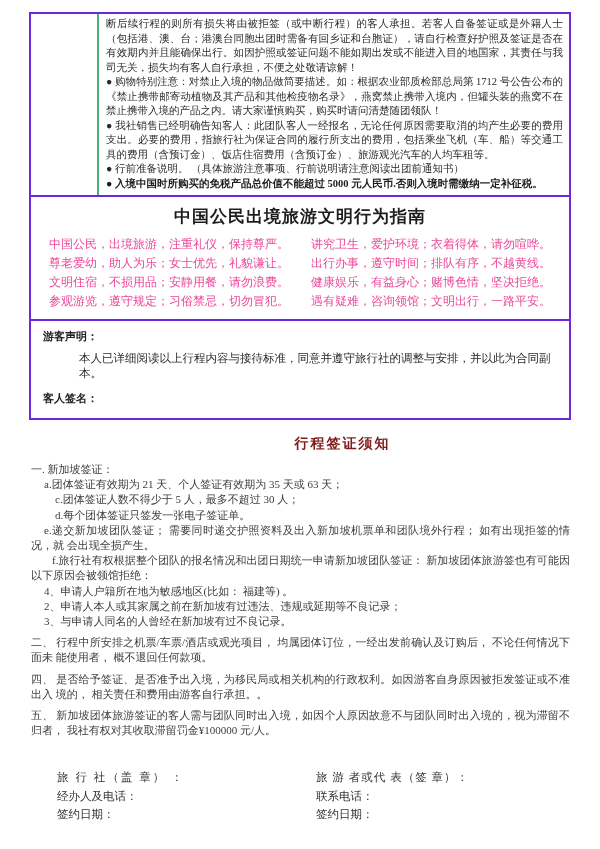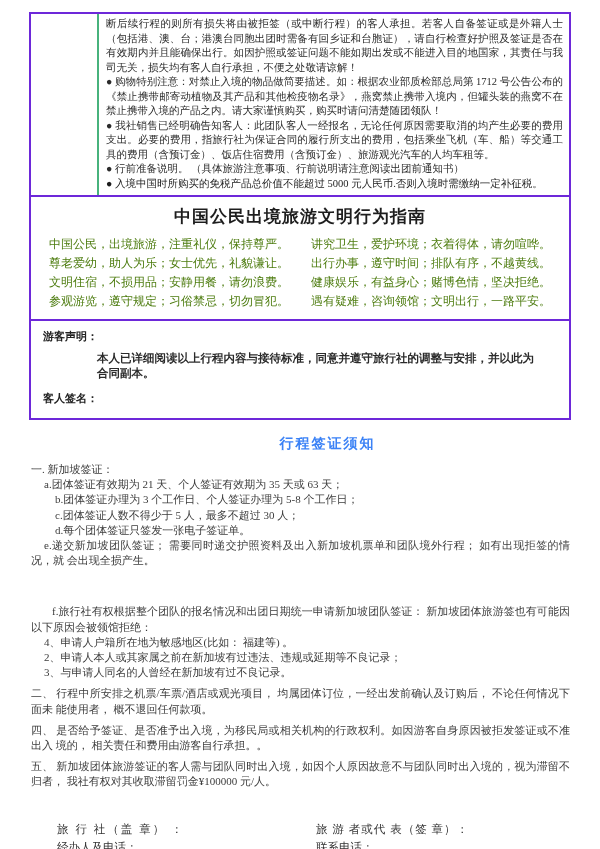--- a/index.html
+++ b/index.html
@@ -16,41 +16,41 @@
   
   .gbox {
     margin-left:29px; margin-right:29px;
     border:2px solid #6d28d9;
     background:#fff;
   }
   .box1 { margin-top:12px; display:flex; min-height:176px; }
   .box1-left { width:68px; border-right:2px solid #47b27c; flex:0 0 68px; }
   .box1-right { flex:1; padding:3px 6px 4px 7px; font-size:10.5px; line-height:14.5px; color:#2b2b2b; }
   .box1-right p { text-align:justify; }
-  .box1-right p.boldnote { font-weight:normal; color:#1c1c1c; }
+  .box1-right p.boldnote { font-weight:bold; color:#1c1c1c; }
 
   .box2 { margin-top:-2px; padding:6px 20px 8px; }
   .guide-title { text-align:center; font-weight:bold; font-size:17px; color:#1d1d1d; margin:2px 0 7px; letter-spacing:1px; }
-  .guide-row { display:flex; justify-content:center; gap:22px; font-size:12px; line-height:19px; color:#4d7c0f; white-space:nowrap; }
+  .guide-row { display:flex; justify-content:center; gap:22px; font-size:12px; line-height:19px; color:#ec4899; white-space:nowrap; }
 
   .box3 { margin-top:-2px; padding:8px 12px 12px 12px; font-size:11px; color:#2b2b2b; }
   .decl-label { font-weight:bold; font-size:11px; color:#222; }
-  .decl-body { padding-left:36px; margin:7px 18px 10px; font-size:11.5px;font-weight:bold; }
+  .decl-body { padding-left:36px; margin:7px 0 10px; font-size:11.5px; }
   .decl-sign { font-weight:bold; font-size:11px; color:#222; }
 
   
   .visa { margin:14px 30px 0 31px; }
   .visa-title-wrap { text-align:center; margin-bottom:9px; }
-  .visa-title { display:inline-block; position:relative; left:27px; color:#3b82f6; font-weight:bold; font-size:14px; letter-spacing:2px; }
+  .visa-title { display:inline-block; position:relative; left:42px; color:#7f1d1d; font-weight:bold; font-size:14px; letter-spacing:2px; }
   .visa-item { font-size:11px; line-height:15.2px; color:#3c3c3c; text-align:justify; }
   .ind0 { padding-left:0; }
   .ind1 { padding-left:13px; }
   .ind2 { padding-left:24px; }
   .hang1 { padding-left:0; text-indent:13px; }
-  .hang2 { padding-left:0; text-indent:21px;margin-top:36px; }
+  .hang2 { padding-left:0; text-indent:21px; }
   .gap-top { margin-top:6px; }
 
   
   .sig { display:flex; margin:30px 30px 0 30px;justify-content:center; }
   .sig-col { display:flex; flex-direction:column; font-size:11.5px; color:#333; }
   .sig-col div { line-height:18.5px; }
   .sig-left { width:258px; padding-left:27px; }
   .sig-left .seal-line { letter-spacing:2px; }
   .sig-right { flex:1; padding-left:28px; }
   .sig-right .seal-line { letter-spacing:1px; }
@@ -96,21 +96,20 @@
     <div class="decl-body">本人已详细阅读以上行程内容与接待标准，同意并遵守旅行社的调整与安排，并以此为合同副本。</div>
     <div class="decl-sign">客人签名：</div>
   </div>
 
   <div class="visa">
     <div class="visa-title-wrap">
       <span class="visa-title">行程签证须知</span>
     </div>
     <div class="visa-item ind0">一. 新加坡签证：</div>
     <div class="visa-item ind1">a.团体签证有效期为 21 天、个人签证有效期为 35 天或 63 天；</div>
-    <div class="visa-item ind2">b.团体签证办理为 3 个工作日、个人签证办理为 5-8 个工作日；</div>
     <div class="visa-item ind2">c.团体签证人数不得少于 5 人，最多不超过 30 人；</div>
     <div class="visa-item ind2">d.每个团体签证只签发一张电子签证单。</div>
     <div class="visa-item hang1">e.递交新加坡团队签证； 需要同时递交护照资料及出入新加坡机票单和团队境外行程； 如有出现拒签的情况，就 会出现全损产生。</div>
     <div class="visa-item hang2">f.旅行社有权根据整个团队的报名情况和出团日期统一申请新加坡团队签证： 新加坡团体旅游签也有可能因以下原因会被领馆拒绝：</div>
     <div class="visa-item ind1">4、申请人户籍所在地为敏感地区(比如： 福建等) 。</div>
     <div class="visa-item ind1">2、申请人本人或其家属之前在新加坡有过违法、违规或延期等不良记录；</div>
     <div class="visa-item ind1">3、与申请人同名的人曾经在新加坡有过不良记录。</div>
     <div class="visa-item ind0 gap-top">二、 行程中所安排之机票/车票/酒店或观光项目， 均属团体订位，一经出发前确认及订购后， 不论任何情况下面未 能使用者， 概不退回任何款项。</div>
     <div class="visa-item ind0 gap-top">四、 是否给予签证、是否准予出入境，为移民局或相关机构的行政权利。如因游客自身原因被拒发签证或不准出入 境的， 相关责任和费用由游客自行承担。。</div>
     <div class="visa-item ind0 gap-top">五、 新加坡团体旅游签证的客人需与团队同时出入境，如因个人原因故意不与团队同时出入境的，视为滞留不归者， 我社有权对其收取滞留罚金¥100000 元/人。</div>

